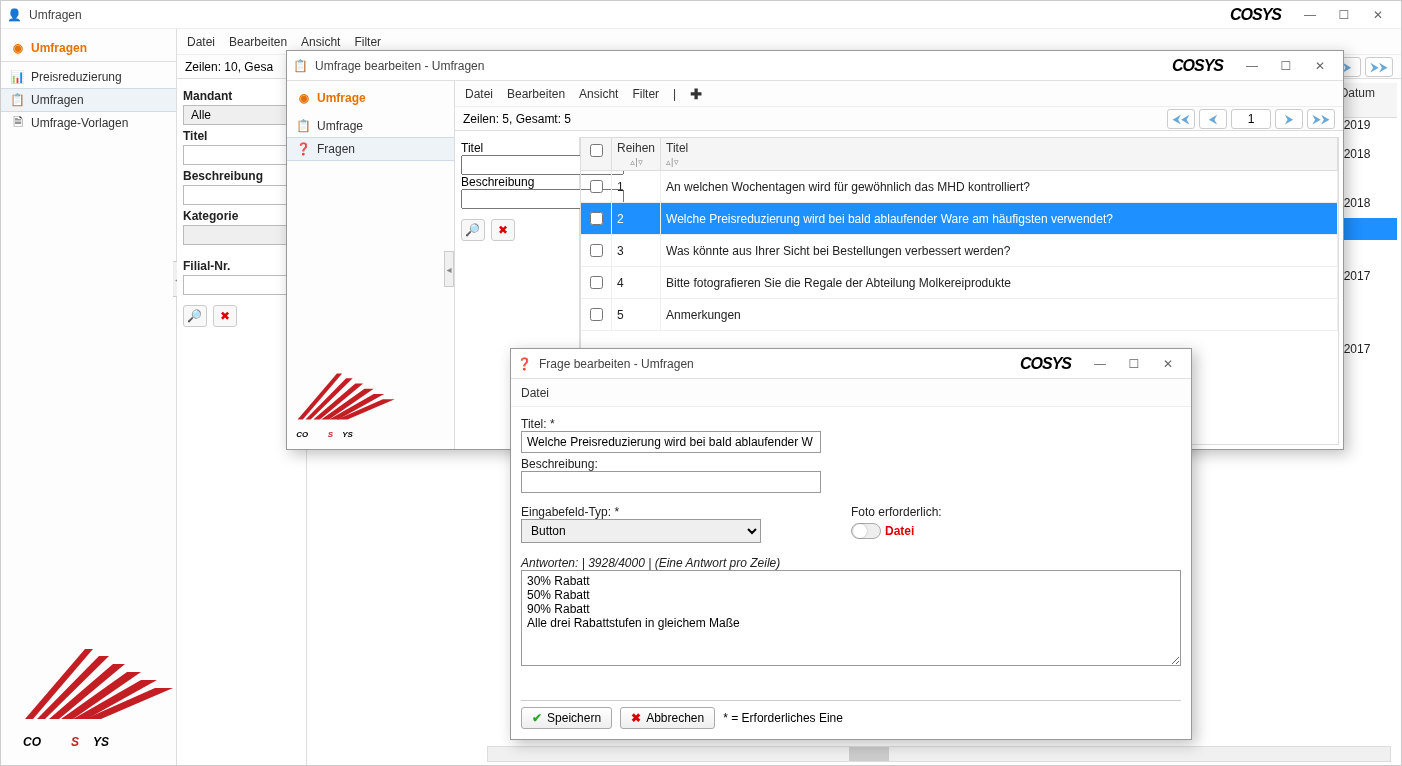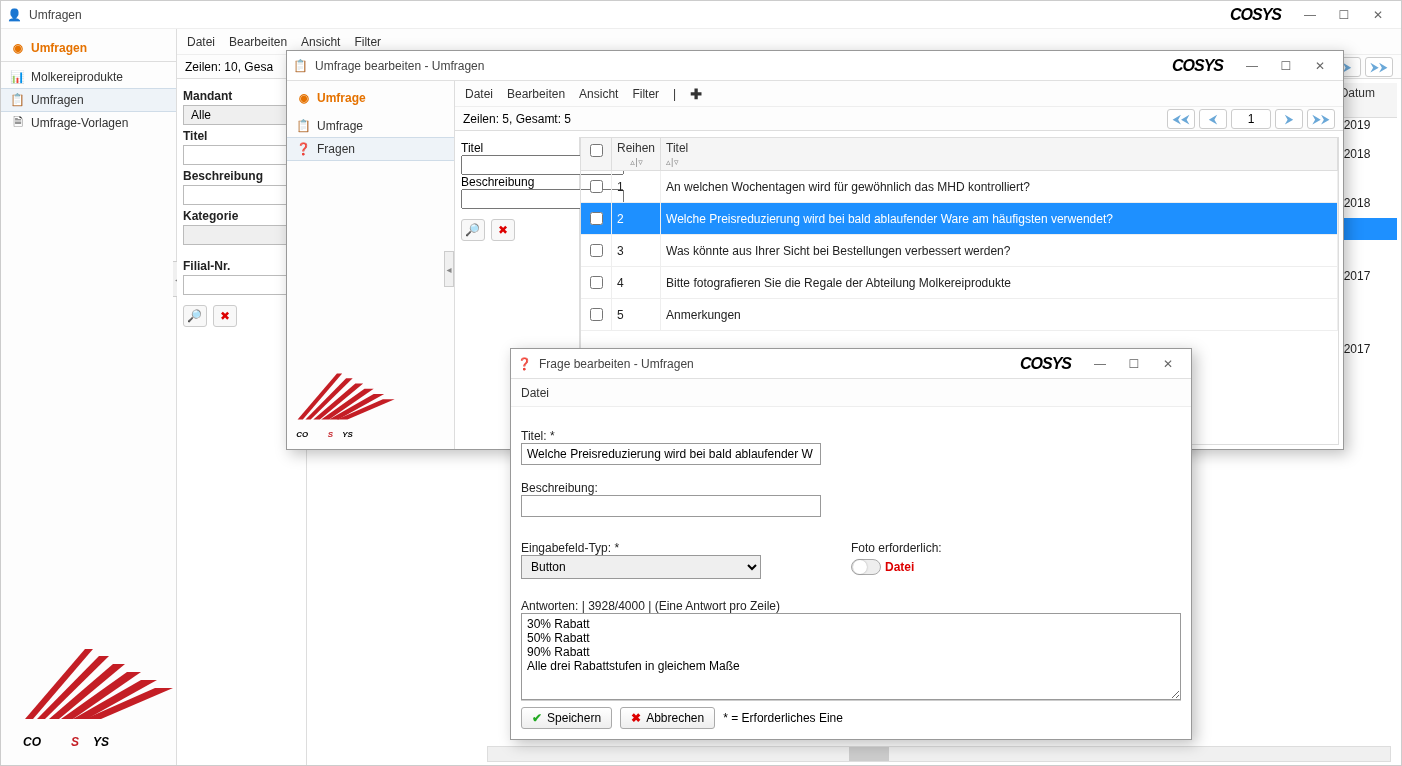--- a/index.html
+++ b/index.html
@@ -55,21 +55,21 @@
 .d1-table-wrap th { background:#f5f5f5; text-align:left; font-weight:normal; font-size:11px; color:#333; border-bottom:1px solid #ddd; border-right:1px solid #ddd; padding:3px 5px; vertical-align:top;}
 .d1-table-wrap td { border-bottom:1px solid #eee; border-right:1px solid #eee; padding:6px 5px; font-size:12px; color:#222;}
 .d1-table-wrap tr.sel td { background:#1e90ff; color:#fff; }
 .d1-table-wrap input[type=checkbox]{ accent-color:#666; }
 .sort-ind { font-size:9px; color:#888; letter-spacing:-1px;}
 
 
 .d2 { left:510px; top:348px; width:682px; height:392px; }
 .d2 .menubar { height:28px; }
 .d2-body { padding:6px 10px 10px 10px; display:flex; flex-direction:column; height:calc(100% - 58px);}
-.d2-body label { color:#222; font-size:12px; margin-top:16px; display:block;}
+.d2-body label { color:#222; font-size:12px; margin-top:4px; display:block;}
 .d2-body input[type=text], .d2-body select, .d2-body textarea { border:1px solid #999; font-size:12px; padding:3px 5px; }
 .d2-body input[type=text]{ width:300px; height:22px;}
 .d2-body textarea { width:100%; resize:both; font-family: Liberation Sans, sans-serif; }
 .d2-row { display:flex; gap:30px; margin-top:8px;}
 .toggle { width:30px; height:16px; border:1px solid #aaa; border-radius:8px; background:#eee; position:relative; display:inline-block; vertical-align:middle;}
 .toggle .knob { width:14px; height:14px; background:#fff; border-radius:50%; position:absolute; left:1px; top:0px; box-shadow:0 0 2px rgba(0,0,0,0.3);}
 .red { color:#d00; font-weight:bold; margin-left:4px;}
 .dlg-footer { border-top:1px solid #ccc; padding:6px 0 0 0; display:flex; align-items:center; gap:8px; margin-top:auto;}
 .btn { border:1px solid #aaa; background:linear-gradient(#fff,#eee); padding:3px 10px; border-radius:3px; cursor:pointer; display:inline-flex; align-items:center; gap:5px;}
 .green-check { color:#2a2; font-weight:bold;}
@@ -94,21 +94,21 @@
     </div>
   </div>
   <div class="main-body">
     <div class="main-sidebar">
       <div class="side-link accent">
         <span class="side-icon" style="color:#e57200;">◉</span>
         <span>Umfragen</span>
       </div>
       <div class="side-link">
         <span class="side-icon">📊</span>
-        <span>Molkereiprodukte</span>
+        <span>Preisreduzierung</span>
       </div>
       <div class="side-link selected">
         <span class="side-icon">📋</span>
         <span>Umfragen</span>
       </div>
       <div class="side-link">
         <span class="side-icon">🗎</span>
         <span>Umfrage-Vorlagen</span>
       </div>
     </div>
@@ -339,21 +339,21 @@
       <div>
         <label>Foto erforderlich:</label>
         <div style="display:flex;align-items:center;margin-top:4px;">
           <span class="toggle">
               <span class="knob"></span>
             </span>
           <span class="red">Datei</span>
         </div>
       </div>
     </div>
-    <label style="margin-top:20px;">Antworten: | 3928/4000 | (Eine Antwort pro Zeile)</label>
+    <label style="margin-top:13px;font-style:italic;">Antworten: | 3928/4000 | (Eine Antwort pro Zeile)</label>
     <textarea rows="6" style="height: 96px;">30% Rabatt
 50% Rabatt
 90% Rabatt
 Alle drei Rabattstufen in gleichem Maße</textarea>
     <div class="dlg-footer">
       <button class="btn">
           <span class="green-check">✔</span>
           <span>Speichern</span>
         </button>
       <button class="btn">

